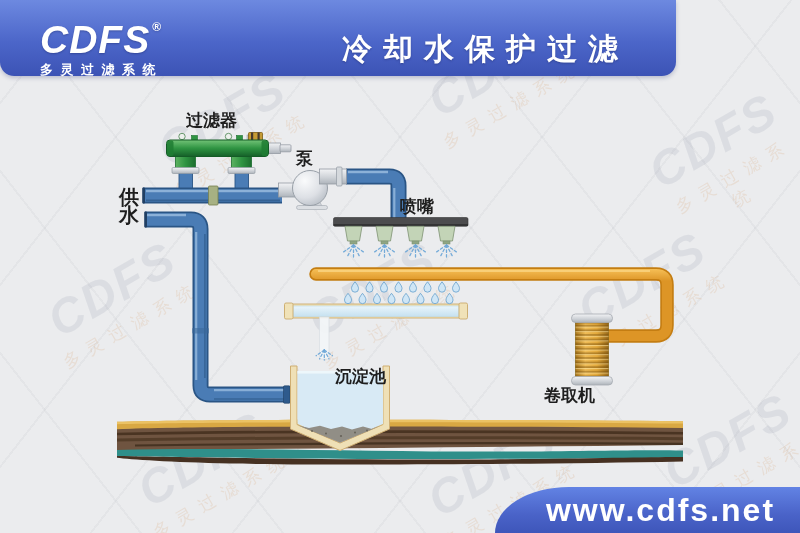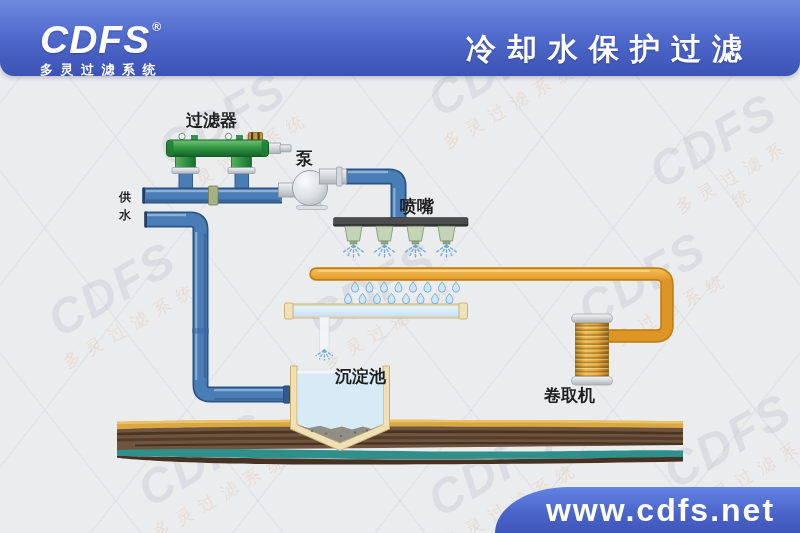--- a/index.html
+++ b/index.html
@@ -8,33 +8,33 @@
   .stage::before{content:"";position:absolute;inset:0;z-index:0;
     background:
       repeating-linear-gradient(52deg, rgba(0,0,0,0) 0 110px, rgba(130,135,145,.07) 110px 112px),
       repeating-linear-gradient(-52deg, rgba(0,0,0,0) 0 110px, rgba(130,135,145,.07) 110px 112px);}
   
   .wm{position:absolute;z-index:1;transform:rotate(-30deg);text-align:center;pointer-events:none;}
   .wm .wm-brand{display:block;font-size:48px;font-weight:bold;font-style:italic;
                 letter-spacing:2px;color:rgba(125,135,158,.14);}
   .wm .wm-cn{display:block;font-size:17px;letter-spacing:9px;color:rgba(214,140,80,.16);margin-top:2px;}
   
-  .header{position:absolute;left:0;top:0;width:800px;height:76px;z-index:10;
+  .header{position:absolute;left:0;top:0;width:676px;height:76px;z-index:10;
           background:linear-gradient(180deg,#6d89e0 0%,#4c66c9 55%,#3c53b5 100%);
           border-radius:0 0 14px 14px;box-shadow:0 2px 4px rgba(40,50,110,.25);}
   .logo{position:absolute;left:40px;top:7px;color:#fff;}
   .logo-word{font-size:39px;font-weight:bold;font-style:italic;letter-spacing:1px;line-height:40px;
              text-shadow:0 1px 2px rgba(20,30,80,.35);}
   .logo-word sup{font-size:12px;font-style:normal;vertical-align:22px;margin-left:2px;}
   .logo-slogan{font-size:13px;font-weight:bold;letter-spacing:7.5px;margin-top:1px;}
   .header-title{position:absolute;right:47px;top:29px;color:#fff;font-size:30px;font-weight:bold;
                 letter-spacing:11px;text-shadow:0 1px 2px rgba(20,30,80,.35);white-space:nowrap;}
   
   .lbl{position:absolute;z-index:5;color:#1e1e1e;font-weight:bold;font-size:17px;white-space:nowrap;}
-  .lbl-supply{width:18px;white-space:normal;word-break:break-all;line-height:18px;font-size:12px;}
+  .lbl-supply{width:18px;white-space:normal;word-break:break-all;line-height:18px;font-size:20px;}
   
   .scene{position:absolute;left:0;top:0;z-index:2;}
   
   .footer{position:absolute;left:495px;top:487px;width:305px;height:46px;z-index:10;
           background:linear-gradient(180deg,#6283e4 0%,#4a63c8 60%,#3e56ba 100%);
           border-top-left-radius:80px 50px;display:flex;align-items:center;justify-content:center;}
   .footer span{color:#fff;font-size:32px;font-weight:bold;letter-spacing:2px;padding-left:26px;text-align:right;}
 </style>
 </head>
 <body>

